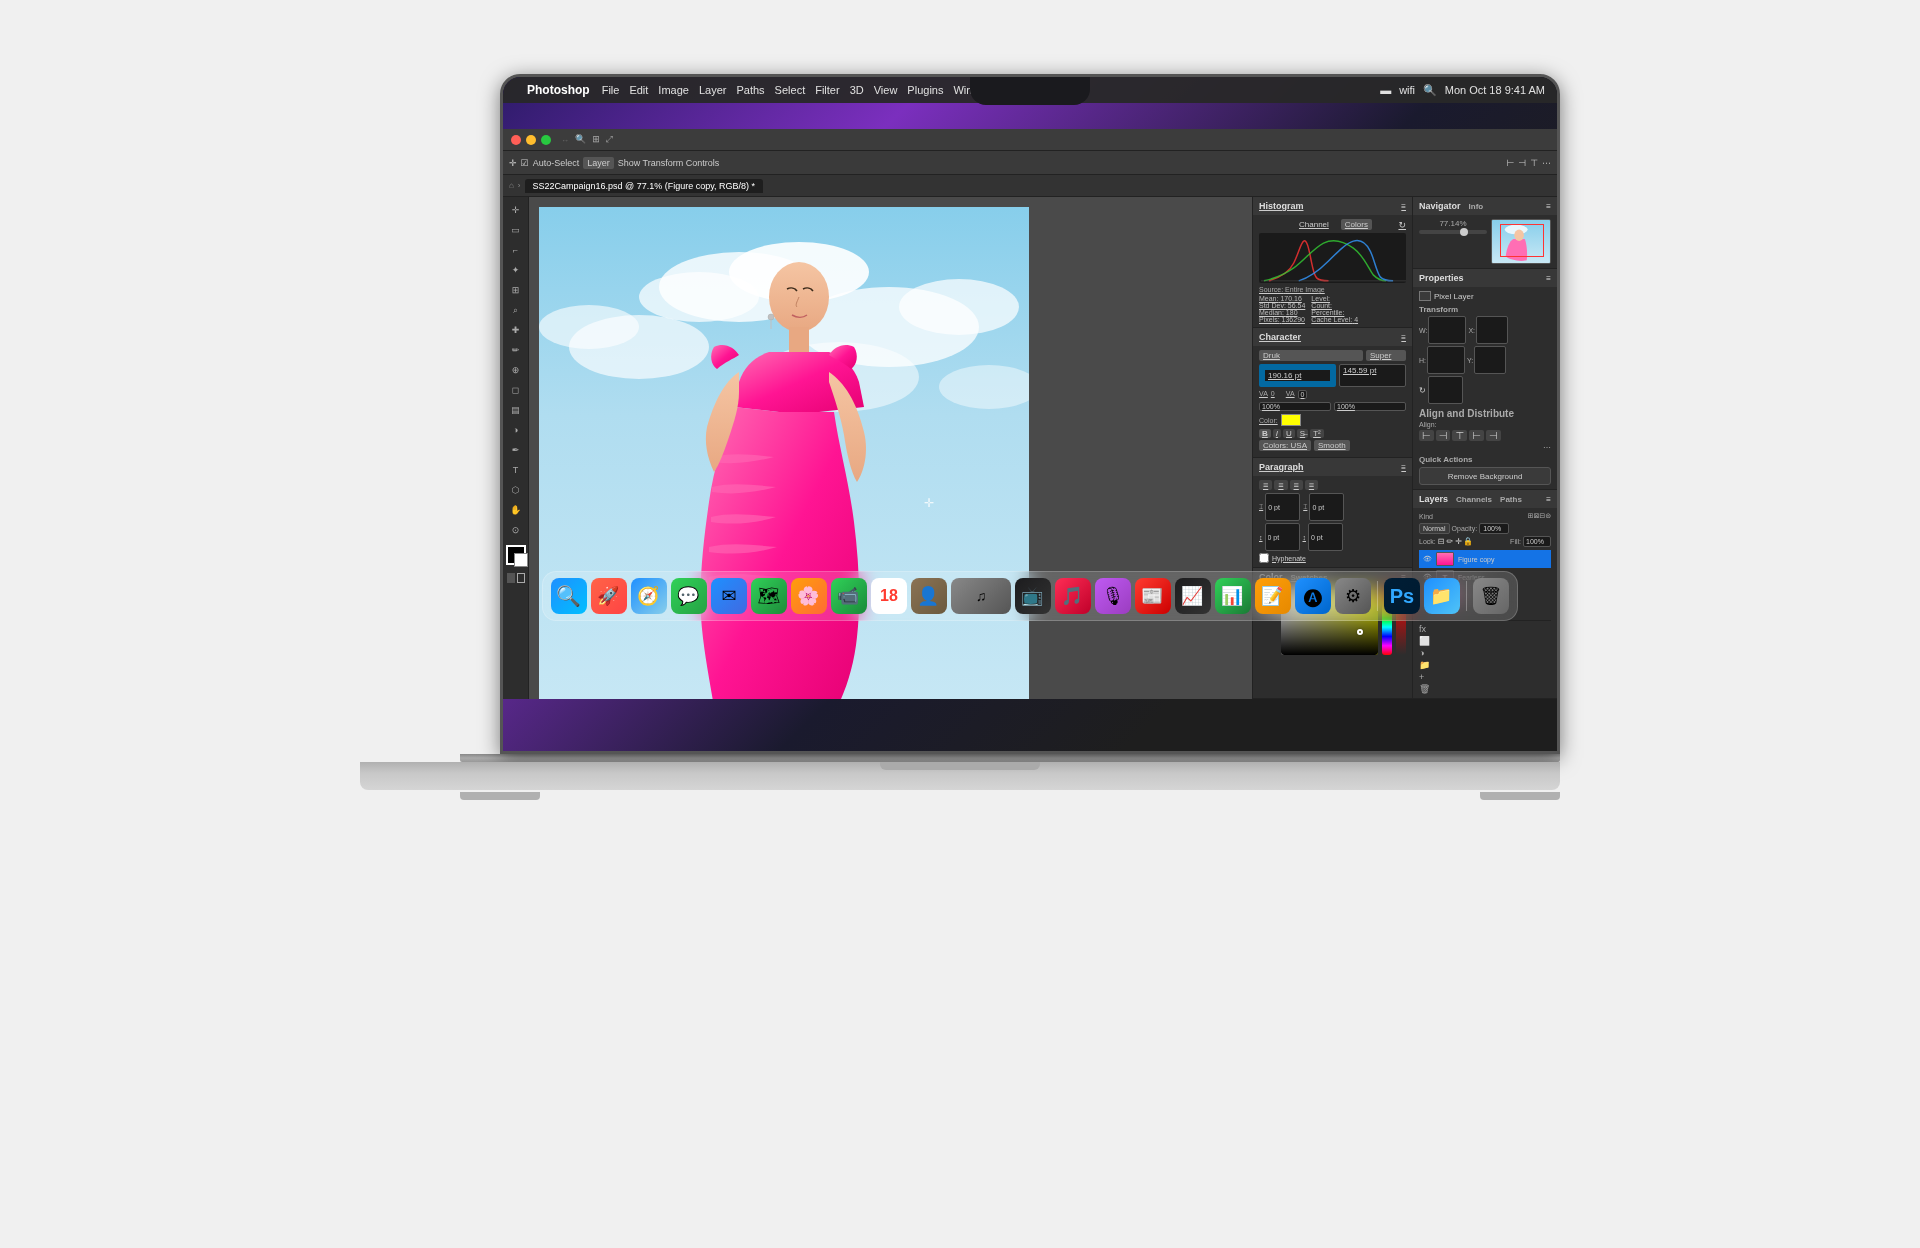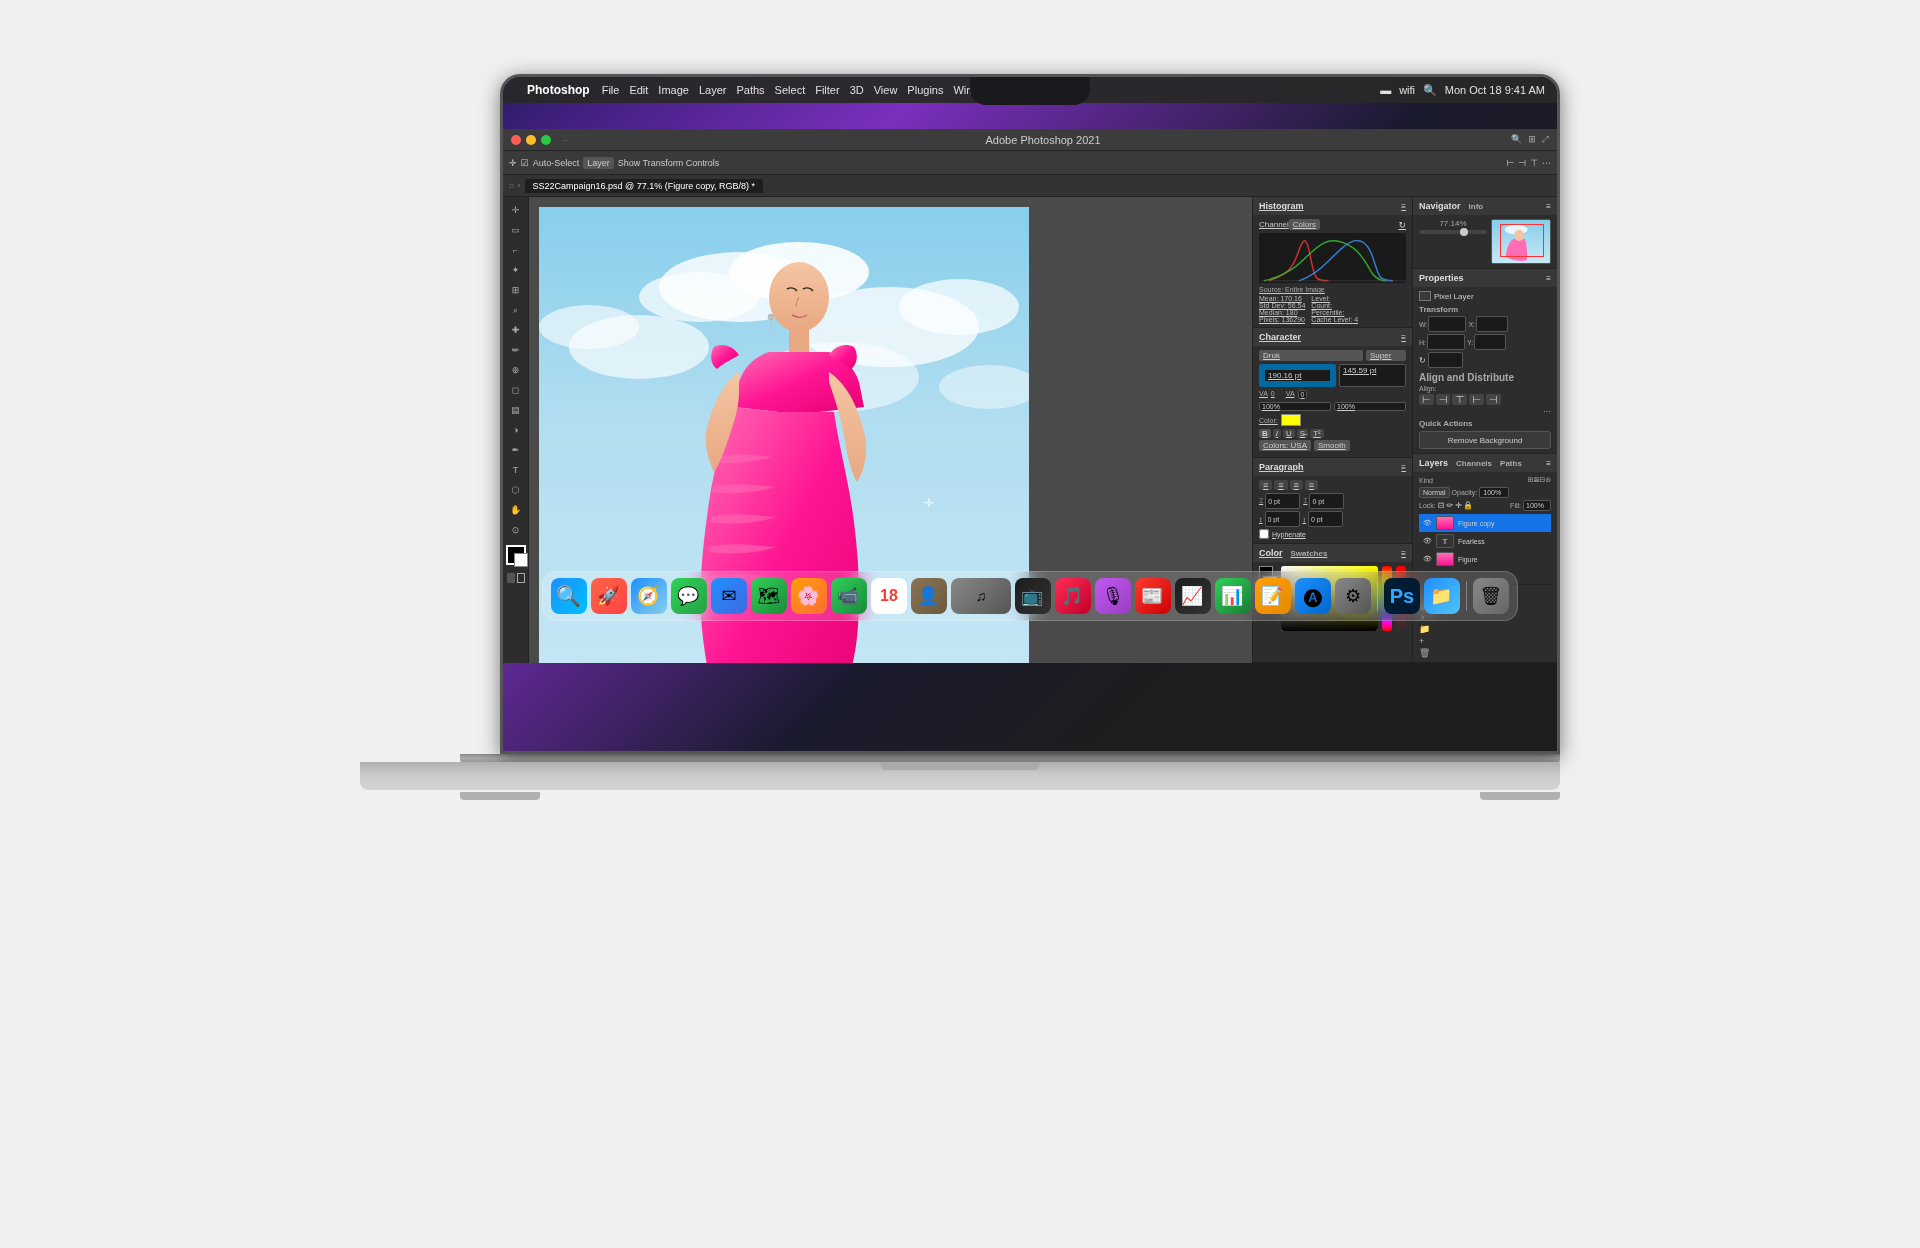--- a/index.html
+++ b/index.html
@@ -304,21 +304,21 @@
       border-left: 1px solid #222;
       display: flex;
       flex-direction: column;
       overflow: hidden;
       font-size: 8px;
       color: #ccc;
     }
 
     .panel-input {
       width: 45px;
-      height: 16px;
+      height: 28px;
       background: #1a1a1a;
       border: 1px solid #555;
       border-radius: 2px;
       font-size: 7px;
       color: #ccc;
       padding: 4px 2px;
     }
 
     
     .macbook-hinge {
@@ -447,21 +447,20 @@
 
       <div class="ps-window" style="position:relative;z-index:5;">
 
         <div class="ps-titlebar">
           <div class="traffic-lights">
             <div class="tl tl-red"></div>
             <div class="tl tl-yellow"></div>
             <div class="tl tl-green"></div>
           </div>
           <span style="font-size:8px;color:#666;margin-right:6px;">↔</span>
-          <div class="ps-title">Adobe Photoshop 2021</div>
           <div style="display:flex;gap:6px;font-size:9px;color:#aaa;">
             <span>🔍</span>
             <span>⊞</span>
             <span>⤢</span>
           </div>
         </div>
 
         <div class="ps-optionsbar">
           <span>✛</span>
           <span>☑</span>
@@ -582,21 +581,21 @@
           </div>
 
           <div class="ps-panels">
 
             <div class="panel-section">
               <div class="panel-header">
                 <span>Histogram</span>
                 <span style="margin-left:auto;font-size:8px;">≡</span>
               </div>
               <div class="panel-content">
-                <div style="display:flex;align-items:center;gap:0;margin-bottom:3px;">
+                <div style="display:flex;align-items:center;gap:12px;margin-bottom:3px;margin-left:40px;">
                   <span style="font-size:8px;">Channel</span>
                   <span style="font-size:8px;background:#555;padding:1px 4px;border-radius:2px;">Colors</span>
                   <span style="margin-left:auto;font-size:9px;">↻</span>
                 </div>
 
                 <div class="histogram-chart">
                   <svg viewBox="0 0 148 50" xmlns="http://www.w3.org/2000/svg" style="width:100%;height:100%;">
 
                     <path d="M10,48 C20,45 30,40 35,30 C40,20 42,10 45,8 C48,6 50,15 52,25 C54,35 55,42 58,45 C61,48 65,48 70,48" stroke="#ff3333" stroke-width="1.5" fill="none" opacity="0.8"></path>
 

